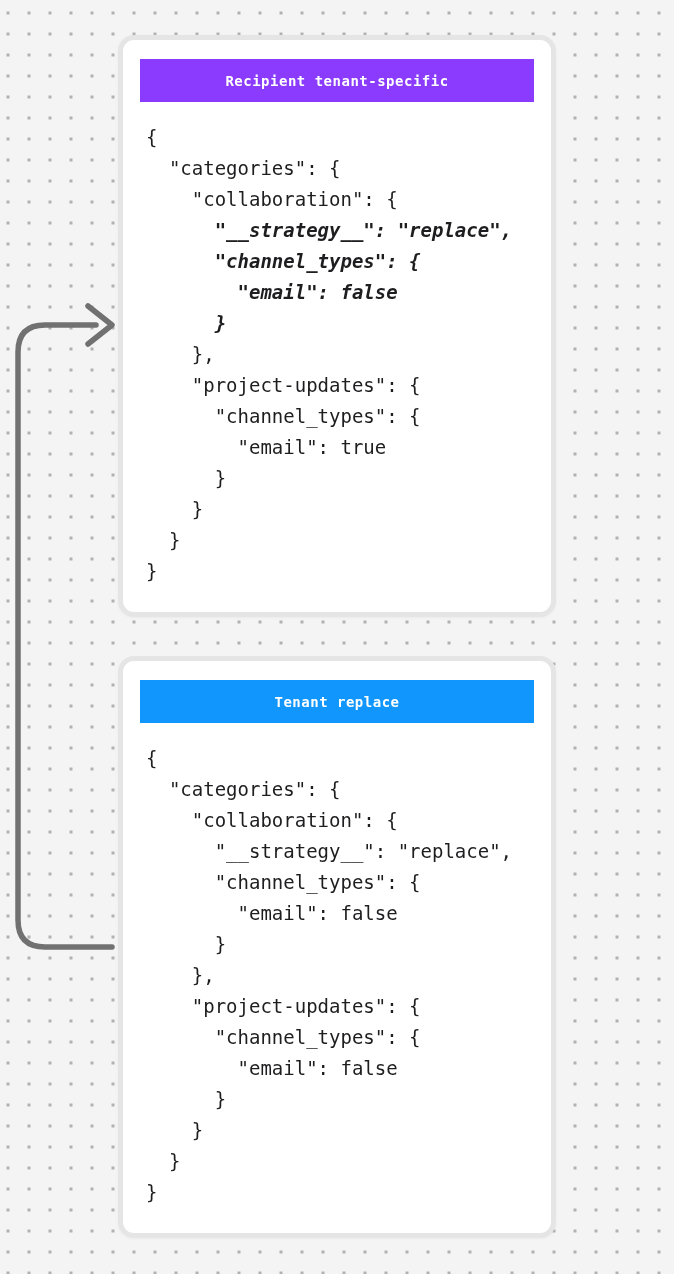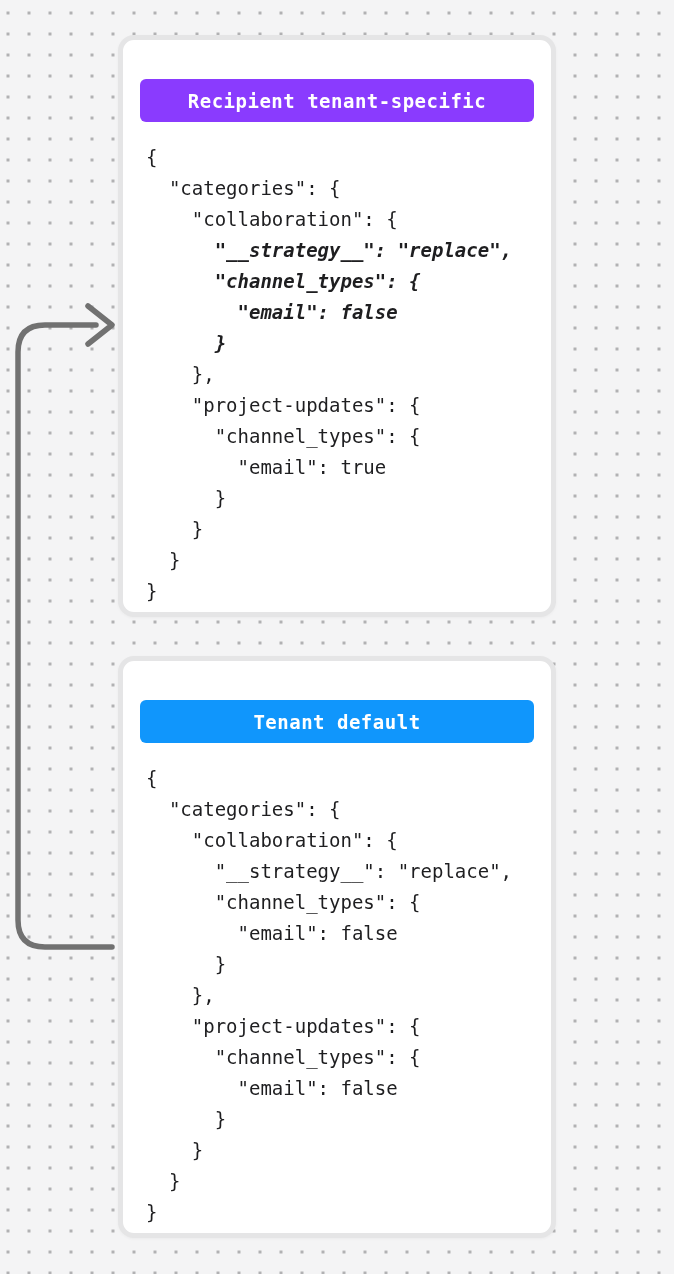--- a/index.html
+++ b/index.html
@@ -26,31 +26,30 @@
     border: 5px solid #e5e5e6;
     border-radius: 16px;
     padding: 19px 17px 0 17px;
     box-shadow: 0 1px 3px rgba(0,0,0,0.04);
   }
   .card.top { top: 35px; }
   .card.bottom { top: 656px; }
 
   .badge {
     height: 43px;
-    border-radius: 6px;
+    border-radius: 0;
     display: flex;
     align-items: center;
     justify-content: center;
     color: #ffffff;
     font-family: "DejaVu Sans Mono", "Liberation Mono", monospace;
-    font-size: 19px;
+    font-size: 14px;
     font-weight: 600;
     letter-spacing: 0.5px;
     margin-bottom: 20px;
-    margin-top: 20px;
   }
 
   .code {
     margin: 0 0 0 6px;
     font-family: "DejaVu Sans Mono", "Liberation Mono", monospace;
     font-size: 19px;
     line-height: 31px;
     color: #1e1e20;
   }
   .code-line { white-space: pre; }
@@ -98,21 +97,21 @@
         <div class="code-line">      "channel_types": {</div>
         <div class="code-line">        "email": true</div>
         <div class="code-line">      }</div>
         <div class="code-line">    }</div>
         <div class="code-line">  }</div>
         <div class="code-line">}</div>
       </div>
   </section>
 
   <section class="card bottom">
-    <div class="badge" style="background: rgb(16, 150, 252);">Tenant default</div>
+    <div class="badge" style="background: rgb(16, 150, 252);">Tenant replace</div>
     <div class="code">
         <div class="code-line">{</div>
         <div class="code-line">  "categories": {</div>
         <div class="code-line">    "collaboration": {</div>
         <div class="code-line">      "__strategy__": "replace",</div>
         <div class="code-line">      "channel_types": {</div>
         <div class="code-line">        "email": false</div>
         <div class="code-line">      }</div>
         <div class="code-line">    },</div>
         <div class="code-line">    "project-updates": {</div>

